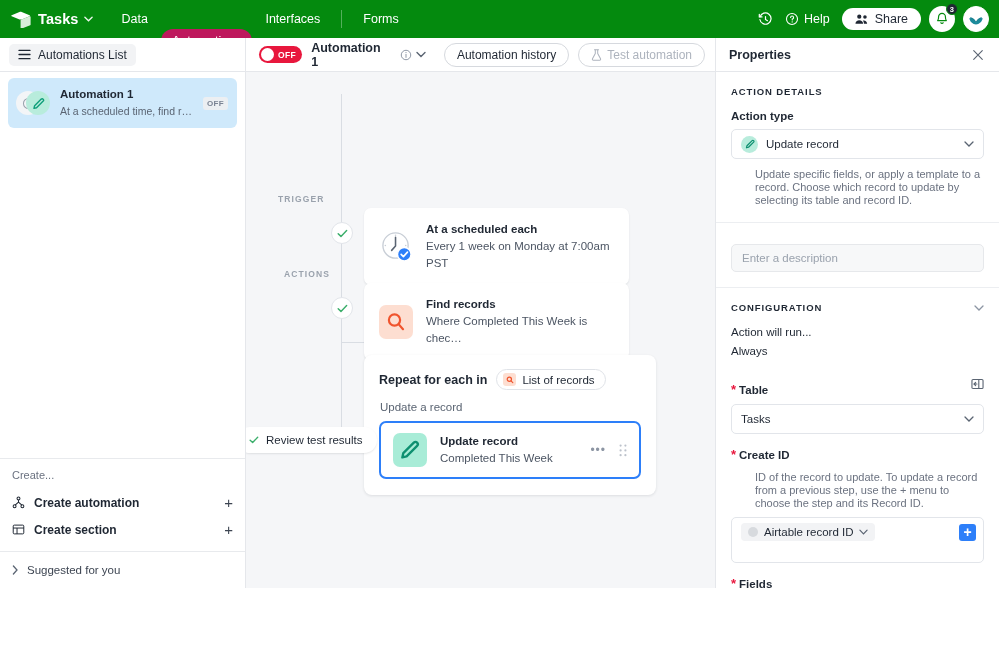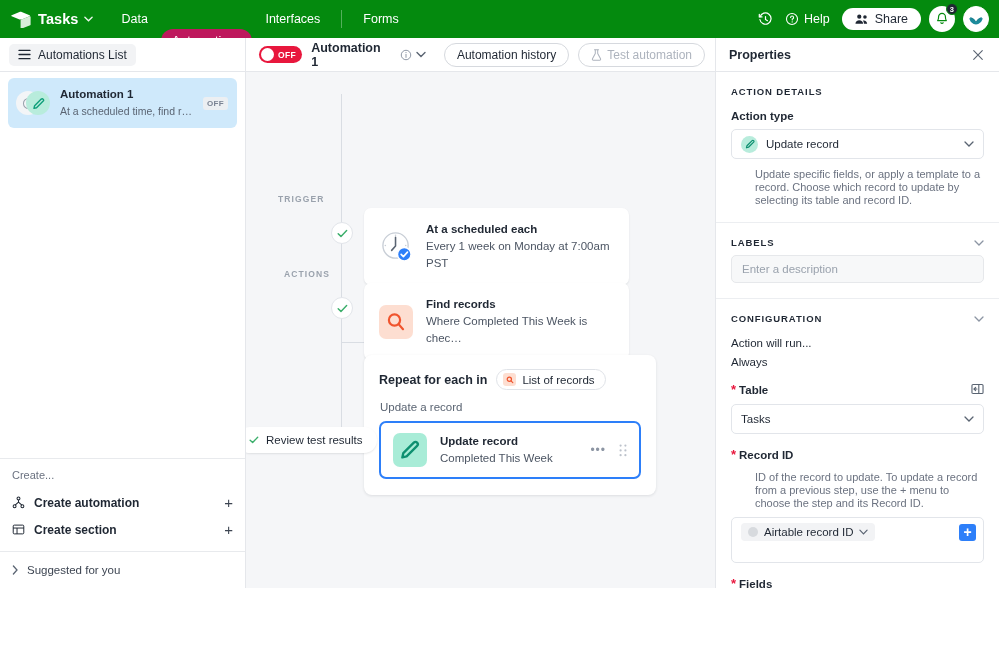--- a/index.html
+++ b/index.html
@@ -164,21 +164,21 @@
   .props { width: 284px; flex: 0 0 284px; background: #fff; border-left: 1px solid #e5e7eb;
     overflow: hidden; position: relative; }
   .props-inner { padding: 0 0 10px 0; }
   .sec { padding: 14px 15px 0 15px; }
   .sec.divided { border-top: 1px solid #eceef1; margin-top: 15px; }
   .sec-head { display: flex; align-items: center; justify-content: space-between; }
   .sec-title { font-size: 9.5px; font-weight: bold; letter-spacing: .9px; color: #1f2733; text-transform: uppercase; }
   .field-label { font-size: 11.5px; font-weight: bold; color: #1f2733; margin-top: 13px; }
   .field-label.req::before { content: "*"; color: #e8173d; margin-right: 3px; font-size: 13px; }
   .field-label-row { display: flex; align-items: center; justify-content: space-between; margin-top: 13px; }
-  .field-label-row .field-label { margin-top: 1px; }
+  .field-label-row .field-label { margin-top: 12px; }
   .helper { font-size: 11px; color: #6b7280; line-height: 13px; margin-top: 9px; margin-left: 24px; }
   .select-box {
     margin-top: 7px; border: 1px solid #e2e5ea; border-radius: 5px; background: #fff;
     height: 30px; display: flex; align-items: center; padding: 0 9px; gap: 8px; cursor: pointer;
   }
   .select-text { font-size: 11.5px; color: #1f2733; flex: 1; }
   .sel-ic { width: 17px; height: 17px; border-radius: 50%; background: #b8ecdc;
     display: flex; align-items: center; justify-content: center; flex: 0 0 17px; }
   .input-box {
     margin-top: 7px; border: 1px solid #e6e8eb; border-radius: 5px; background: #f7f8f9;
@@ -487,26 +487,20 @@
             </div>
             <div class="select-text">Update record</div>
             <svg width="10" height="6" viewBox="0 0 10 6">
                 <path d="M1 1l4 4 4-4" stroke="#5a6472" stroke-width="1.3" fill="none" stroke-linecap="round"></path>
               </svg>
           </div>
           <div class="helper">Update specific fields, or apply a template to a record. Choose which record to update by selecting its table and record ID.</div>
         </div>
 
         <div class="sec divided">
-          <div class="sec-head">
-            <div class="sec-title">Labels</div>
-            <svg width="10" height="6" viewBox="0 0 10 6">
-                <path d="M1 1l4 4 4-4" stroke="#8c95a3" stroke-width="1.3" fill="none" stroke-linecap="round"></path>
-              </svg>
-          </div>
           <div class="input-box">
             <span class="input-ph">Enter a description</span>
           </div>
         </div>
 
         <div class="sec divided">
           <div class="sec-head">
             <div class="sec-title">Configuration</div>
             <svg width="10" height="6" viewBox="0 0 10 6">
                 <path d="M1 1l4 4 4-4" stroke="#8c95a3" stroke-width="1.3" fill="none" stroke-linecap="round"></path>
@@ -524,21 +518,21 @@
                 <path d="M3 6.5h3.4M5 4.8 3.2 6.5 5 8.2" stroke-linecap="round" stroke-linejoin="round"></path>
             </svg>
           </div>
           <div class="select-box">
             <div class="select-text">Tasks</div>
             <svg width="10" height="6" viewBox="0 0 10 6">
                 <path d="M1 1l4 4 4-4" stroke="#5a6472" stroke-width="1.3" fill="none" stroke-linecap="round"></path>
               </svg>
           </div>
 
-          <div class="field-label req">Record ID</div>
+          <div class="field-label req">Create ID</div>
           <div class="helper">ID of the record to update. To update a record from a previous step, use the + menu to choose the step and its Record ID.</div>
           <div class="recid-box">
             <div class="recid-token">
               <span class="recid-dot"></span>
               <span>Airtable record ID</span>
               <svg width="9" height="6" viewBox="0 0 10 6">
                   <path d="M1 1l4 4 4-4" stroke="#5a6472" stroke-width="1.3" fill="none" stroke-linecap="round"></path>
                 </svg>
             </div>
             <div class="plus-blue">+</div>

